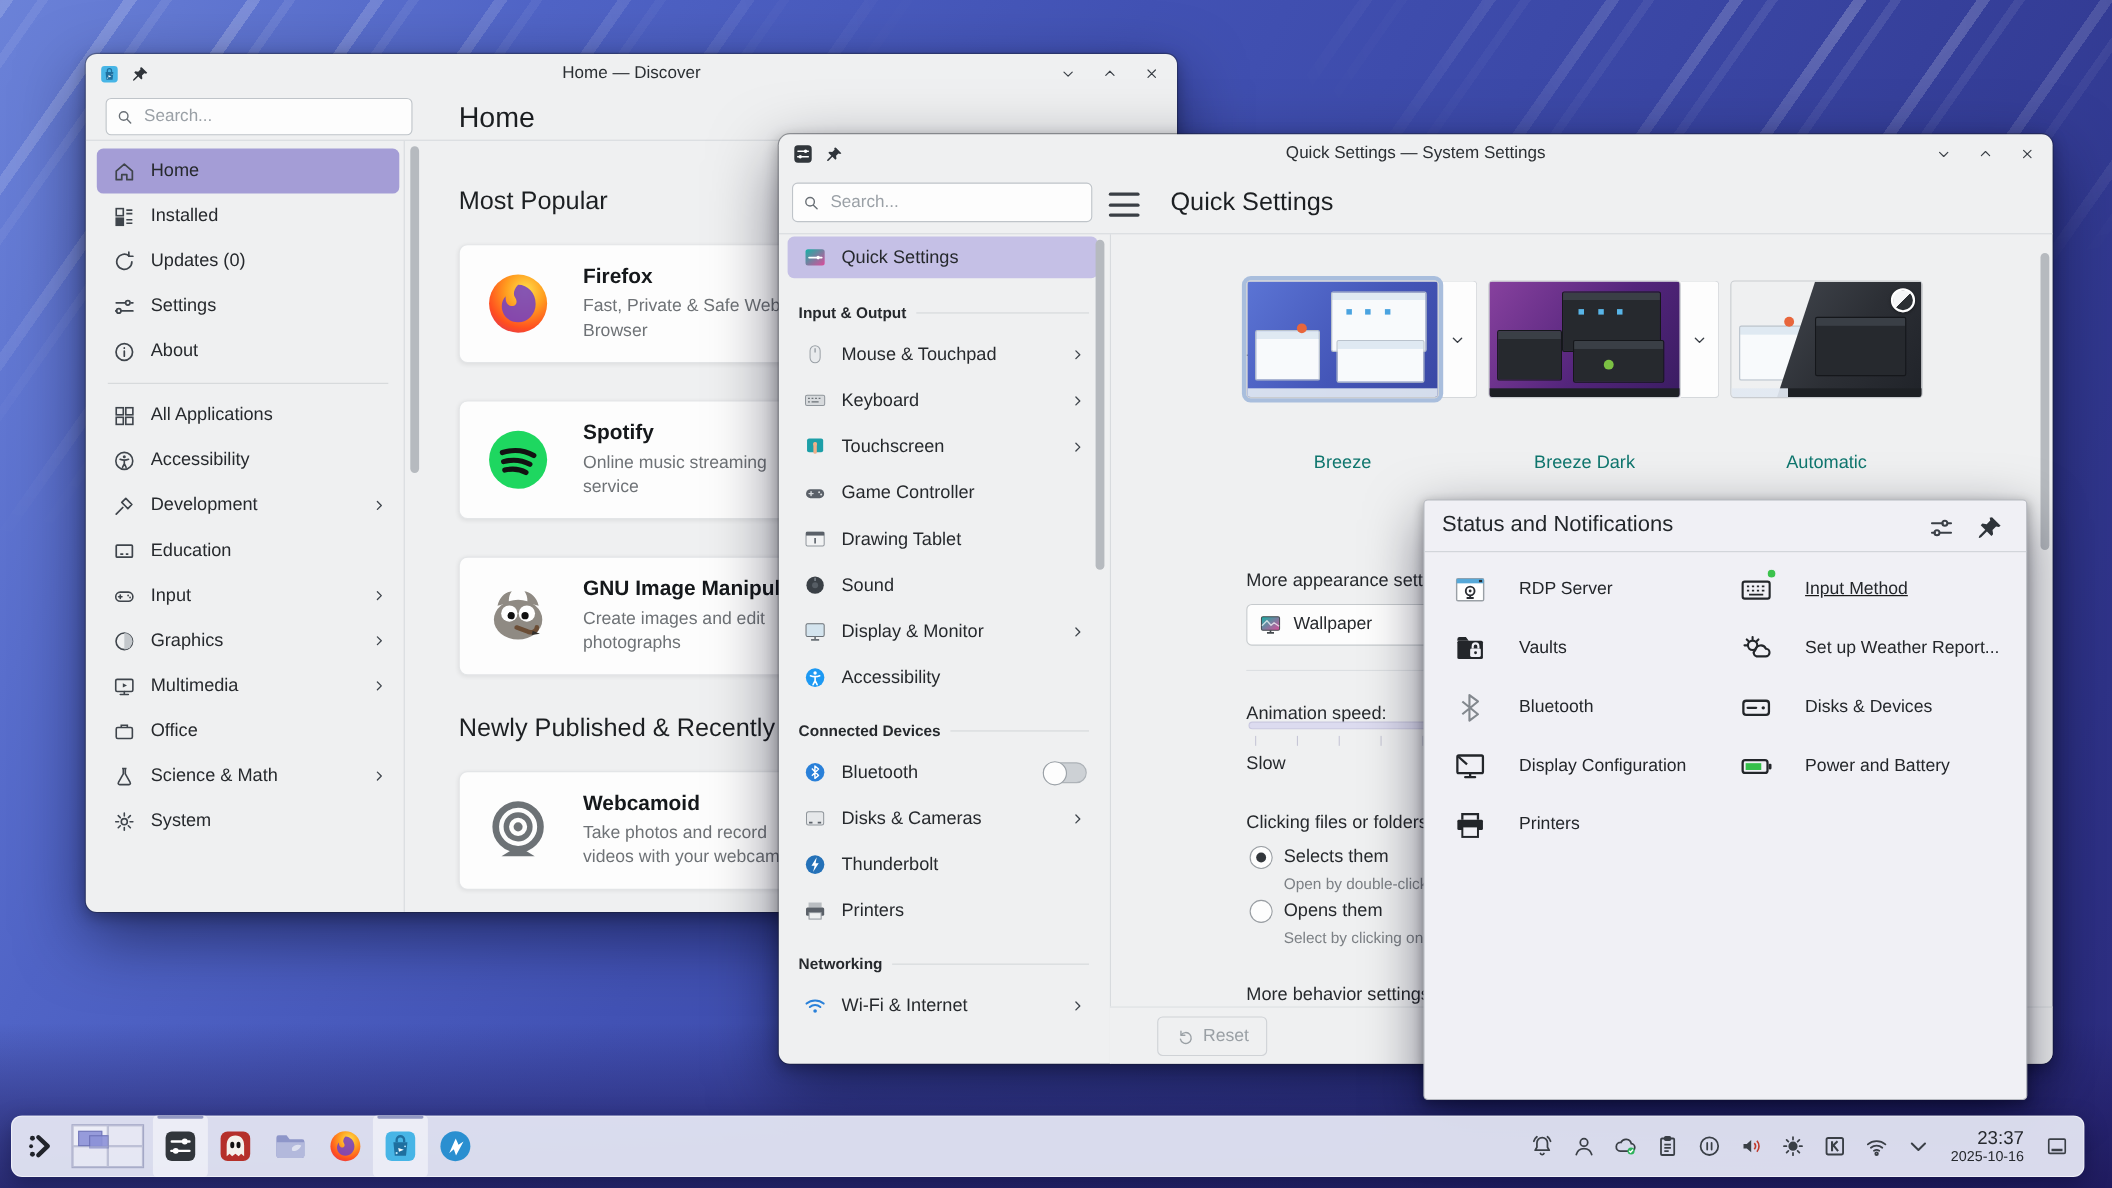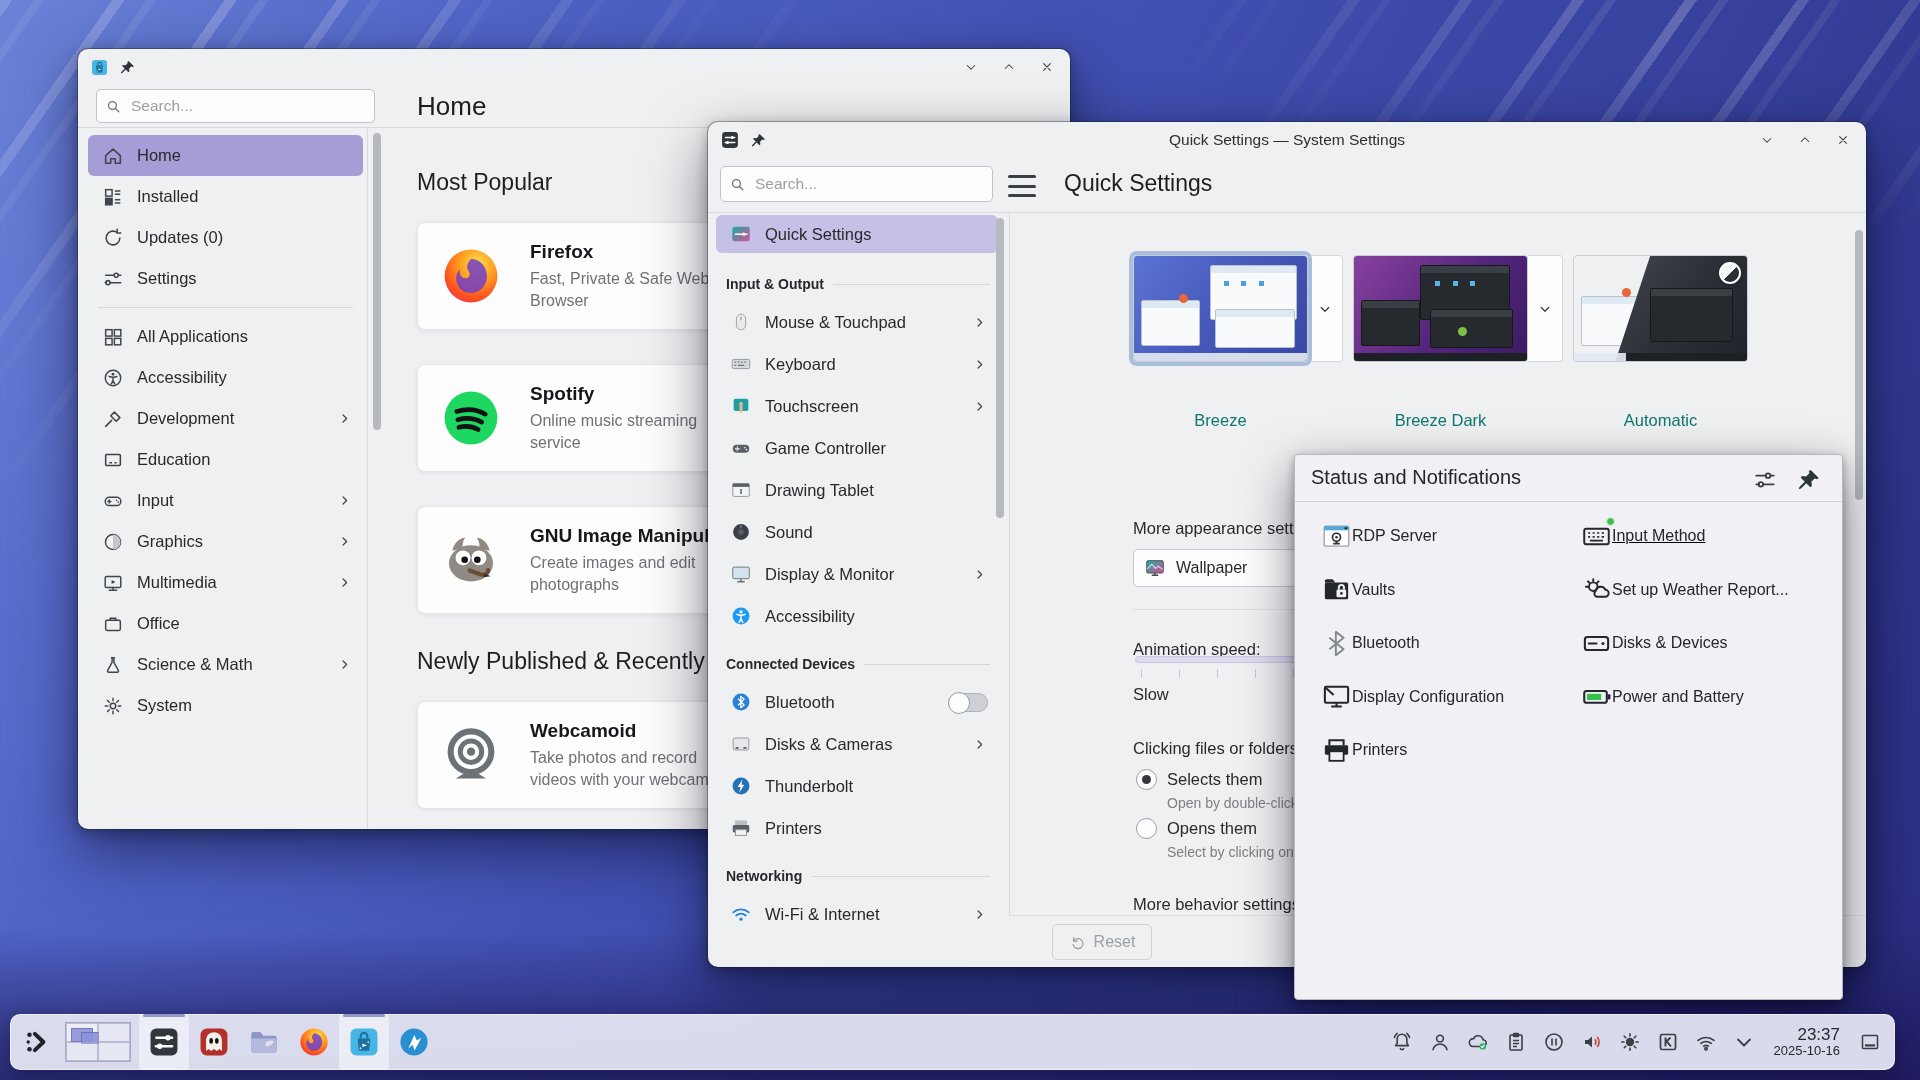--- a/index.html
+++ b/index.html
@@ -109,21 +109,21 @@
     display:flex;align-items:center;justify-content:center;gap:8px;font-size:16px;color:#9aa0a5;}
 
   
   .popup{position:absolute;left:1294px;top:454px;width:549px;height:546px;background:#f0f0f5;
     border:1px solid #b6b9c0;border-radius:4px;z-index:6;
     box-shadow:0 18px 50px rgba(0,0,25,.5),0 3px 10px rgba(0,0,0,.3);}
   .popup-title{position:absolute;left:16px;top:11px;font-size:20px;color:#22262a;}
   .popup-hr{position:absolute;left:0;right:0;top:46px;height:1px;background:#cfd2d8;}
   .popup-btn{position:absolute;top:12px;width:26px;height:26px;display:flex;align-items:center;justify-content:center;}
   .pgrid{position:absolute;left:0;top:54px;right:0;}
-  .pitem{position:absolute;display:flex;align-items:center;gap:0;height:54px;text-align:right;}
+  .pitem{position:absolute;display:flex;align-items:center;gap:29px;height:54px;text-align:right;}
   .pitem .plbl{font-size:16px;color:#23262a;white-space:nowrap;}
   .pbadge{position:absolute;right:-3px;top:-4px;width:9px;height:9px;border-radius:50%;background:#3bc24c;border:1.5px solid #f0f0f5;}
 
   
   .panel{position:absolute;left:10px;top:1014px;width:1885px;height:56px;z-index:10;
     background:rgba(228,231,244,.94);border:1px solid rgba(255,255,255,.55);border-radius:10px;
     box-shadow:0 6px 20px rgba(0,0,30,.35);}
   .tasks{position:absolute;left:8px;top:0;height:100%;display:flex;align-items:center;}
   .launcher{width:38px;height:44px;display:flex;align-items:center;justify-content:center;}
   .pager{width:66px;height:40px;margin:0 8px;display:grid;grid-template-columns:1fr 1fr;grid-template-rows:1fr 1fr;
@@ -159,20 +159,21 @@
             <path d="M10.6 13.2l3.6 1.1-3.1 1.3z" fill="#fff"></path>
             <circle cx="9.6" cy="16.4" r=".7" fill="#bfe6f7"></circle>
             <circle cx="15" cy="12.1" r=".6" fill="#bfe6f7"></circle>
           </svg>
         </span>
       <span class="ic" style="width:17px;height:17px">
           <svg viewBox="0 0 24 24">
             <path d="M13.8 3l7.2 7.2-1.5 1-2.3-.5-3 3 .5 3.6-1.4 1.4-3.8-3.8L4.6 19.8l-1.5.6-.5-.5.6-1.5 4.9-4.9L4.3 9.7l1.4-1.4 3.6.5 3-3-.5-2.3z" fill="#2f343a"></path>
           </svg>
         </span>
+      <div class="tb-title">Home — Discover</div>
       <div class="controls">
         <span class="wc">
             <svg viewBox="0 0 24 24" fill="none" stroke="#3a3f46" stroke-width="1.4" stroke-linecap="round" stroke-linejoin="round">
               <path d="M7 10l5 5 5-5"></path>
             </svg>
           </span>
         <span class="wc">
             <svg viewBox="0 0 24 24" fill="none" stroke="#3a3f46" stroke-width="1.4" stroke-linecap="round" stroke-linejoin="round">
               <path d="M7 14l5-5 5 5"></path>
             </svg>
@@ -224,20 +225,29 @@
         </div>
         <div class="navrow">
           <span class="ic" style="width:22px;height:22px">
             <svg viewBox="0 0 24 24" fill="none" stroke="#3f454c" stroke-width="1.7" stroke-linecap="round">
               <path d="M4 8h9M19 8h1.5M3.5 16h1M9 16h11.5"></path>
               <circle cx="15.5" cy="8" r="2.2"></circle>
               <circle cx="6.5" cy="16" r="2.2"></circle>
             </svg>
           </span>
           <span class="lbl">Settings</span>
+        </div>
+        <div class="navrow">
+          <span class="ic" style="width:22px;height:22px">
+            <svg viewBox="0 0 24 24" fill="none" stroke="#3f454c" stroke-width="1.7" stroke-linecap="round">
+              <circle cx="12" cy="12" r="8.2"></circle>
+              <path d="M12 8v.2M12 11.2v5"></path>
+            </svg>
+          </span>
+          <span class="lbl">About</span>
         </div>
         <div class="nav-hr"></div>
         <div class="navrow">
           <span class="ic" style="width:22px;height:22px">
             <svg viewBox="0 0 24 24" fill="none" stroke="#3f454c" stroke-width="1.6">
               <rect x="4" y="4" width="7" height="7"></rect>
               <rect x="13.5" y="4" width="7" height="7"></rect>
               <rect x="4" y="13.5" width="7" height="7"></rect>
               <rect x="13.5" y="13.5" width="7" height="7"></rect>
             </svg>

